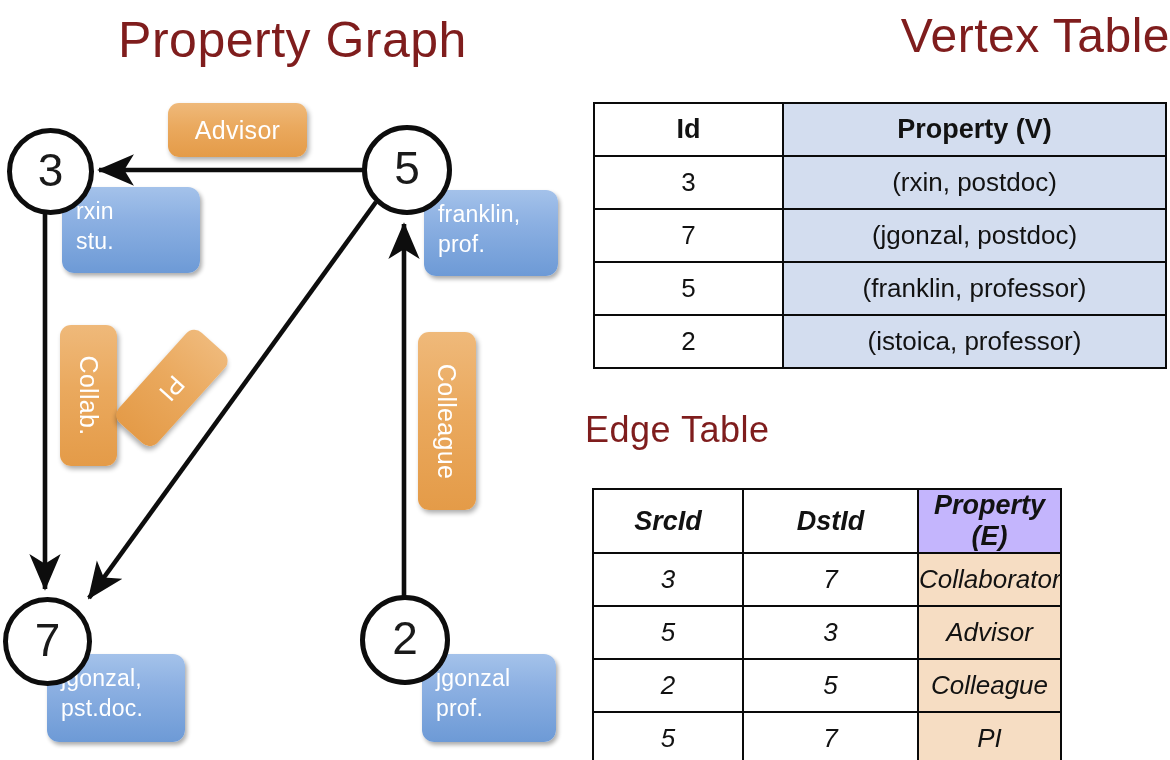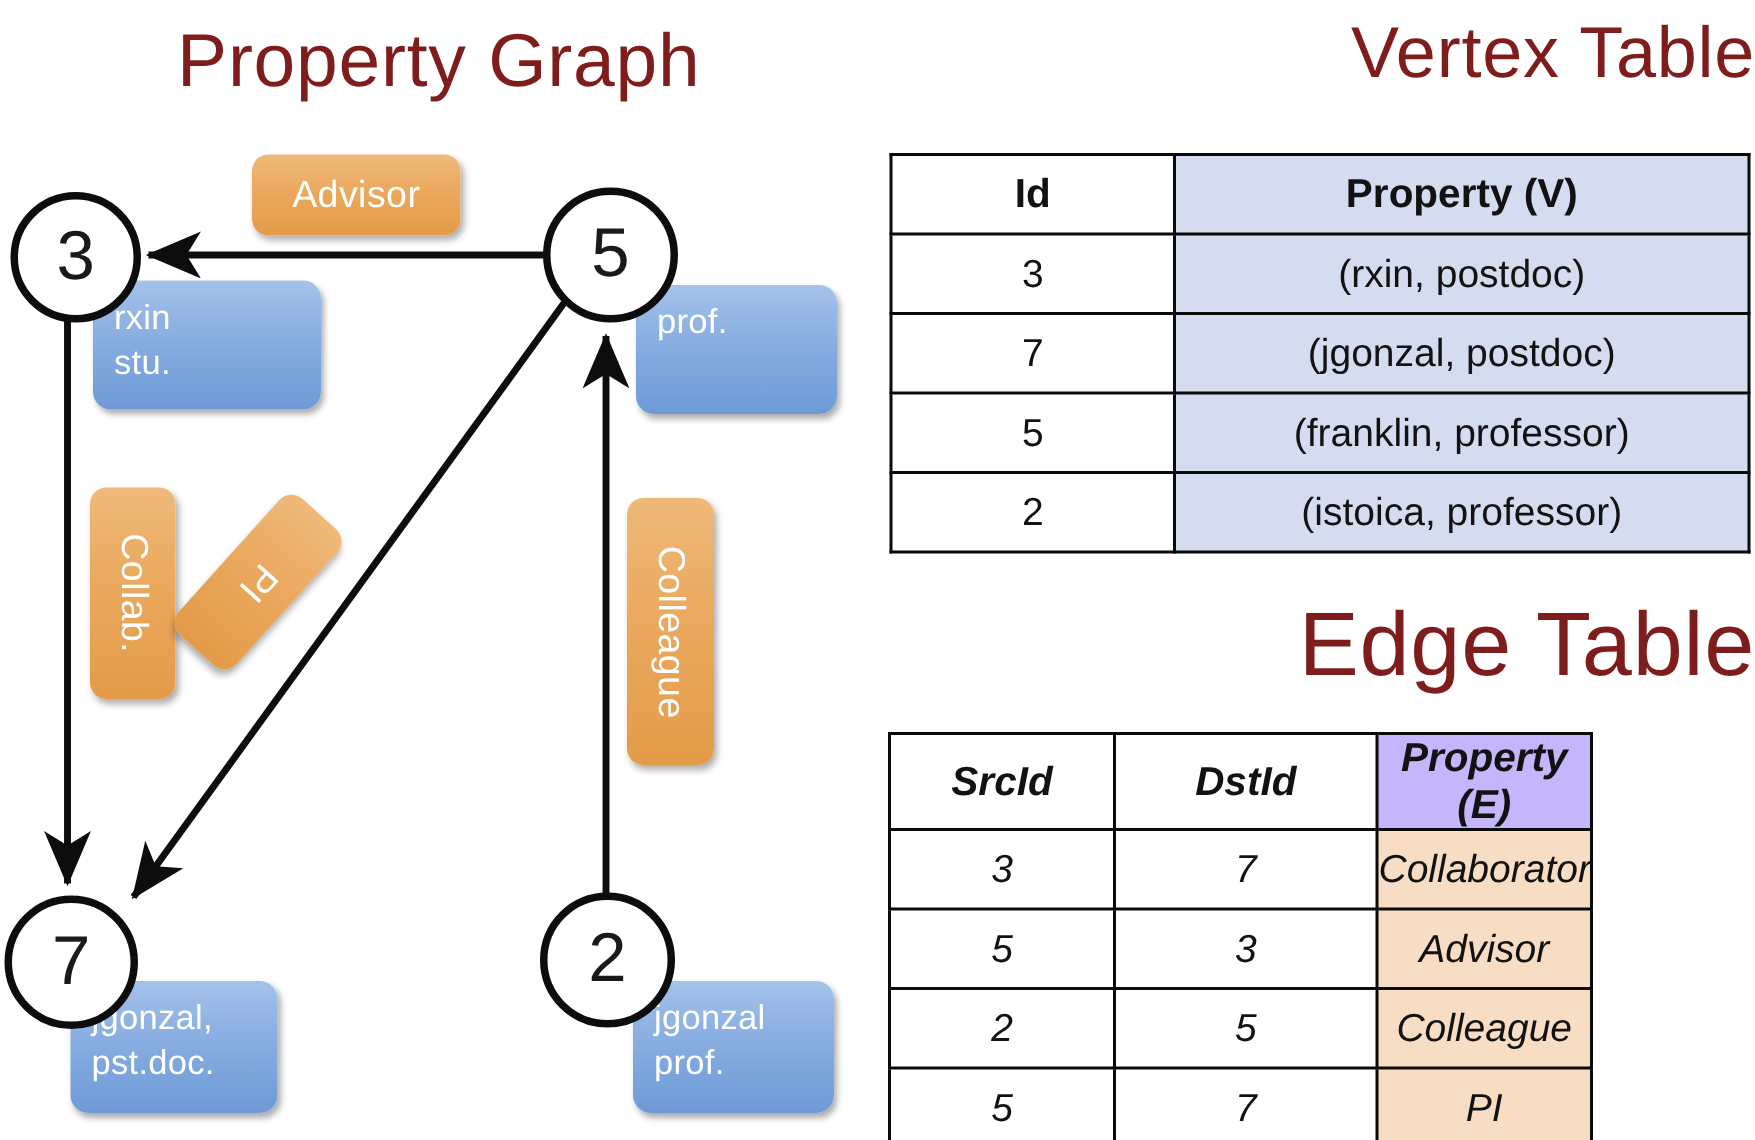--- a/index.html
+++ b/index.html
@@ -15,21 +15,21 @@
     position:absolute;
     font-family:"Liberation Sans", sans-serif;
     font-weight:300;
     color:#7f1d1d;
     letter-spacing:0.5px;
     white-space:nowrap;
     transform-origin:center top;
   }
   #title-property-graph{left:0;top:12px;width:585px;text-align:center;font-size:50px;line-height:56px;}
   #title-vertex-table{left:585px;top:8px;width:585px;text-align:right;font-size:48px;line-height:56px;}
-  #title-edge-table{left:585px;top:402px;width:585px;text-align:right;font-size:60px;line-height:56px;}
+  #title-edge-table{left:585px;top:402px;width:585px;text-align:left;font-size:36px;line-height:56px;}
 
   
   #graph{position:absolute;left:0;top:0;width:585px;height:760px;}
   #graph-edges{position:absolute;left:0;top:0;width:585px;height:760px;}
 
   .node{
     position:absolute;
     border:5px solid #0d0d0d;
     border-radius:50%;
     background:#ffffff;
@@ -133,26 +133,27 @@
     </div>
 
     <div class="ebox vert tilt" id="ebox-pi" style="left:146px;top:327px;width:52px;height:122px;">
       <span>PI</span>
     </div>
 
     <div class="ebox vert" id="ebox-colleague" style="left:418px;top:332px;width:58px;height:178px;">
       <span>Colleague</span>
     </div>
 
-    <div class="vbox" id="vbox-3" style="left:62px;top:187px;width:152px;height:86px;">
+    <div class="vbox" id="vbox-3" style="left:62px;top:187px;width:138px;height:86px;">
       <div>rxin</div>
       <div>stu.</div>
     </div>
 
     <div class="vbox" id="vbox-5" style="left:424px;top:190px;width:134px;height:86px;">
+      <div>franklin,</div>
       <div>prof.</div>
     </div>
 
     <div class="vbox" id="vbox-7" style="left:47px;top:654px;width:138px;height:88px;">
       <div>jgonzal,</div>
       <div>pst.doc.</div>
     </div>
 
     <div class="vbox" id="vbox-2" style="left:422px;top:654px;width:134px;height:88px;">
       <div>jgonzal</div>

